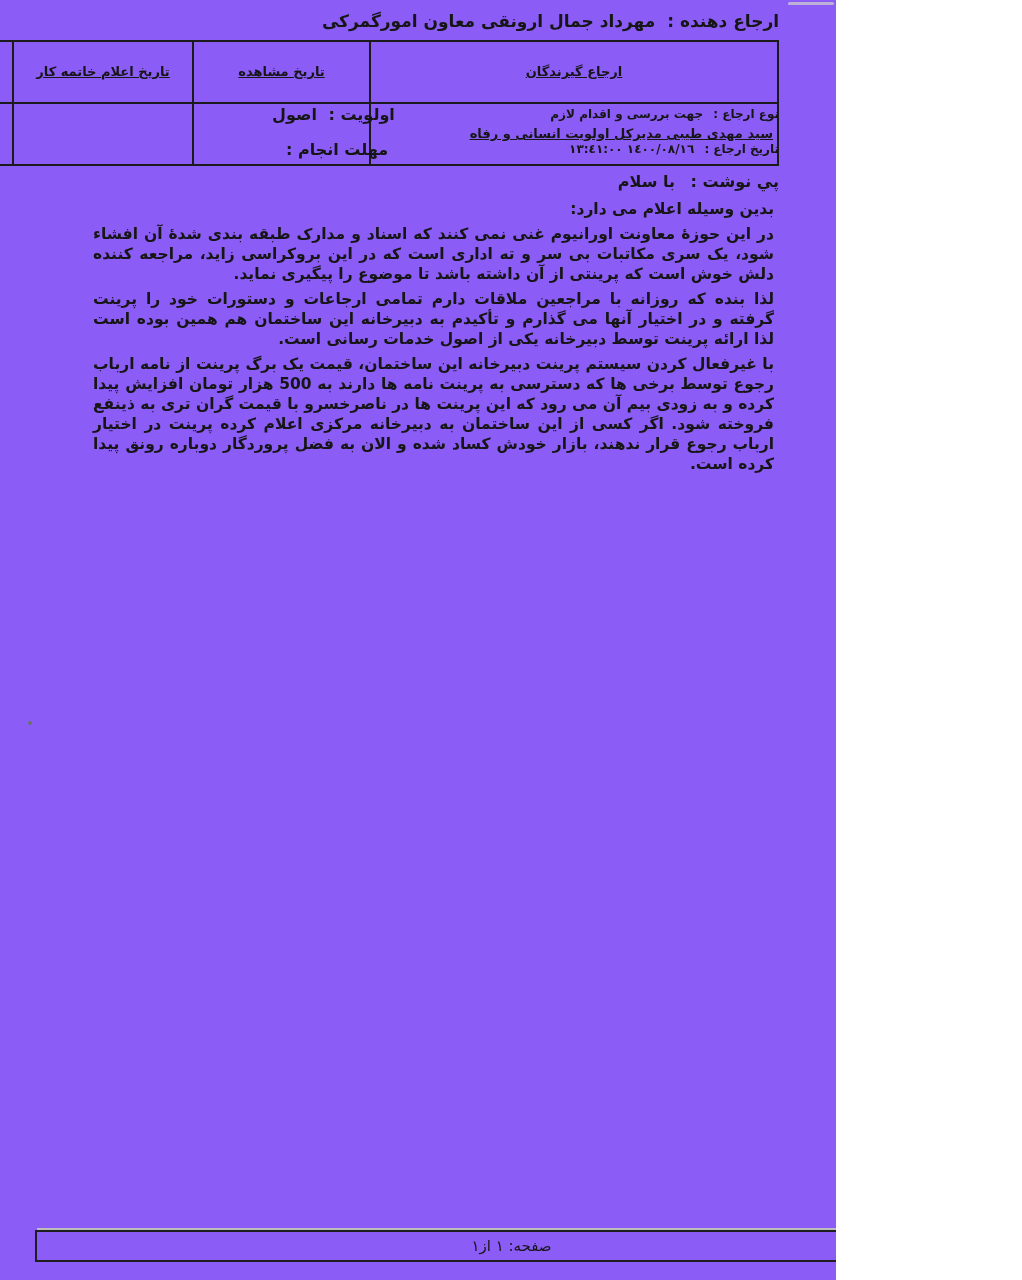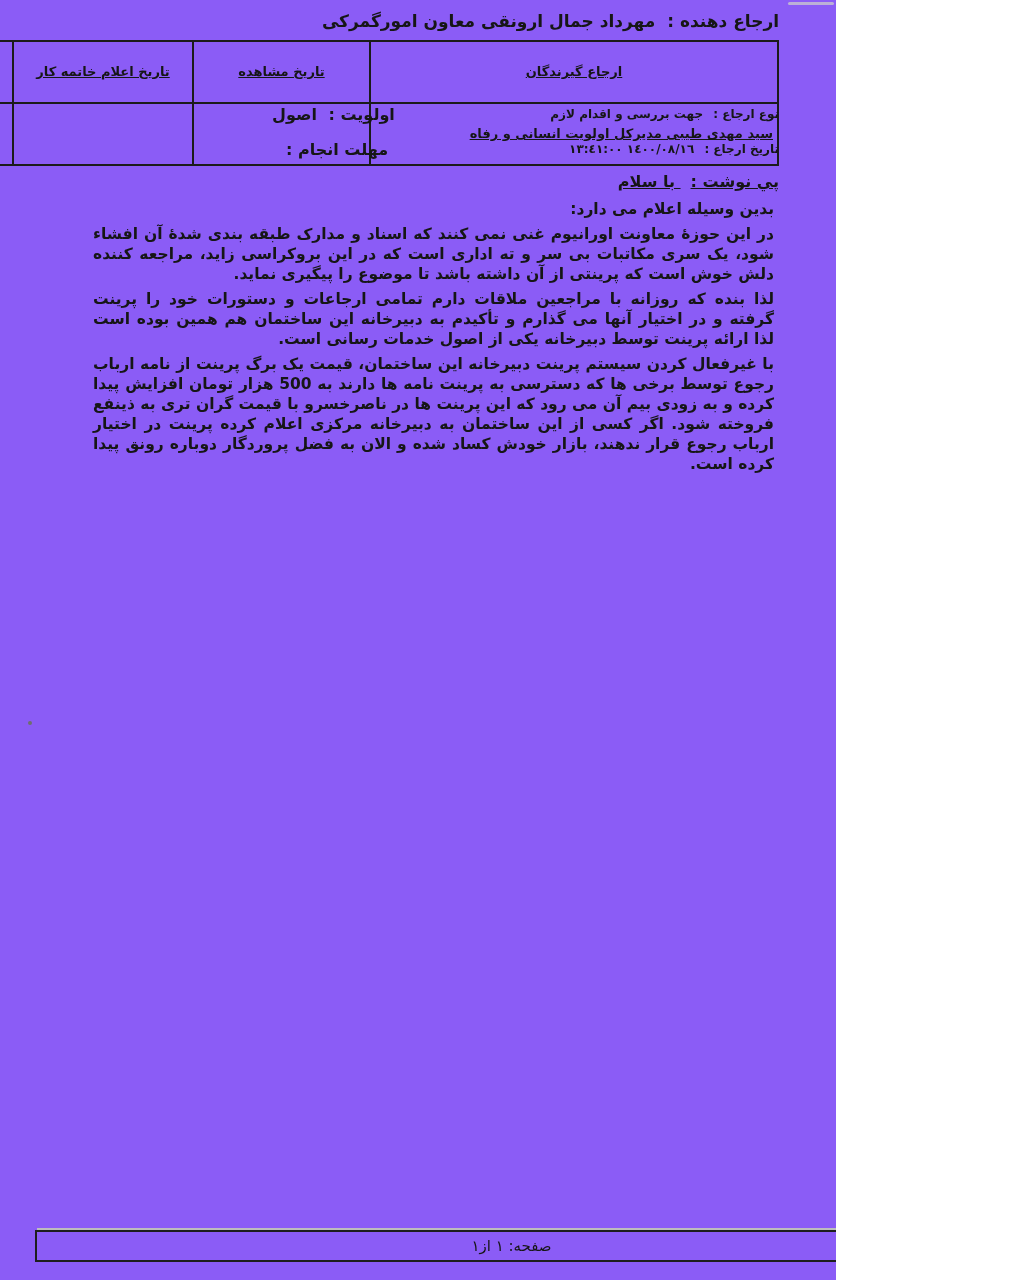--- a/index.html
+++ b/index.html
@@ -34,21 +34,21 @@
   .col-confirm{width:164px;}
 
   .meta-line{position:absolute;right:57px;font-size:12px;font-weight:700;line-height:21px;white-space:nowrap;text-align:right;}
   .meta-type{top:104px;}
   .meta-date{top:139px;}
   .meta-left{position:absolute;font-size:16px;font-weight:700;line-height:21px;white-space:nowrap;direction:rtl;}
   .meta-priority{top:104px;left:272px;}
   .meta-deadline{top:139px;left:256px;margin-left:24px;}
   .meta-line .lbl,.meta-left .lbl{margin-left:6px;}
 
-  .ps-line{position:absolute;top:171px;right:57px;font-size:16px;font-weight:700;line-height:21px;white-space:nowrap;text-decoration:underline;}
+  .ps-line{position:absolute;top:171px;right:57px;font-size:16px;font-weight:700;line-height:21px;white-space:nowrap;}
   .ps-line .lbl{margin-left:10px;}
 
   .body-block{
     position:absolute;top:194px;right:57px;left:88px;
     font-size:15.5px;font-weight:700;line-height:20px;
     text-align:justify;direction:rtl;
   }
   .body-block p{margin:5px;padding:0;}
 
   .footer-box{

